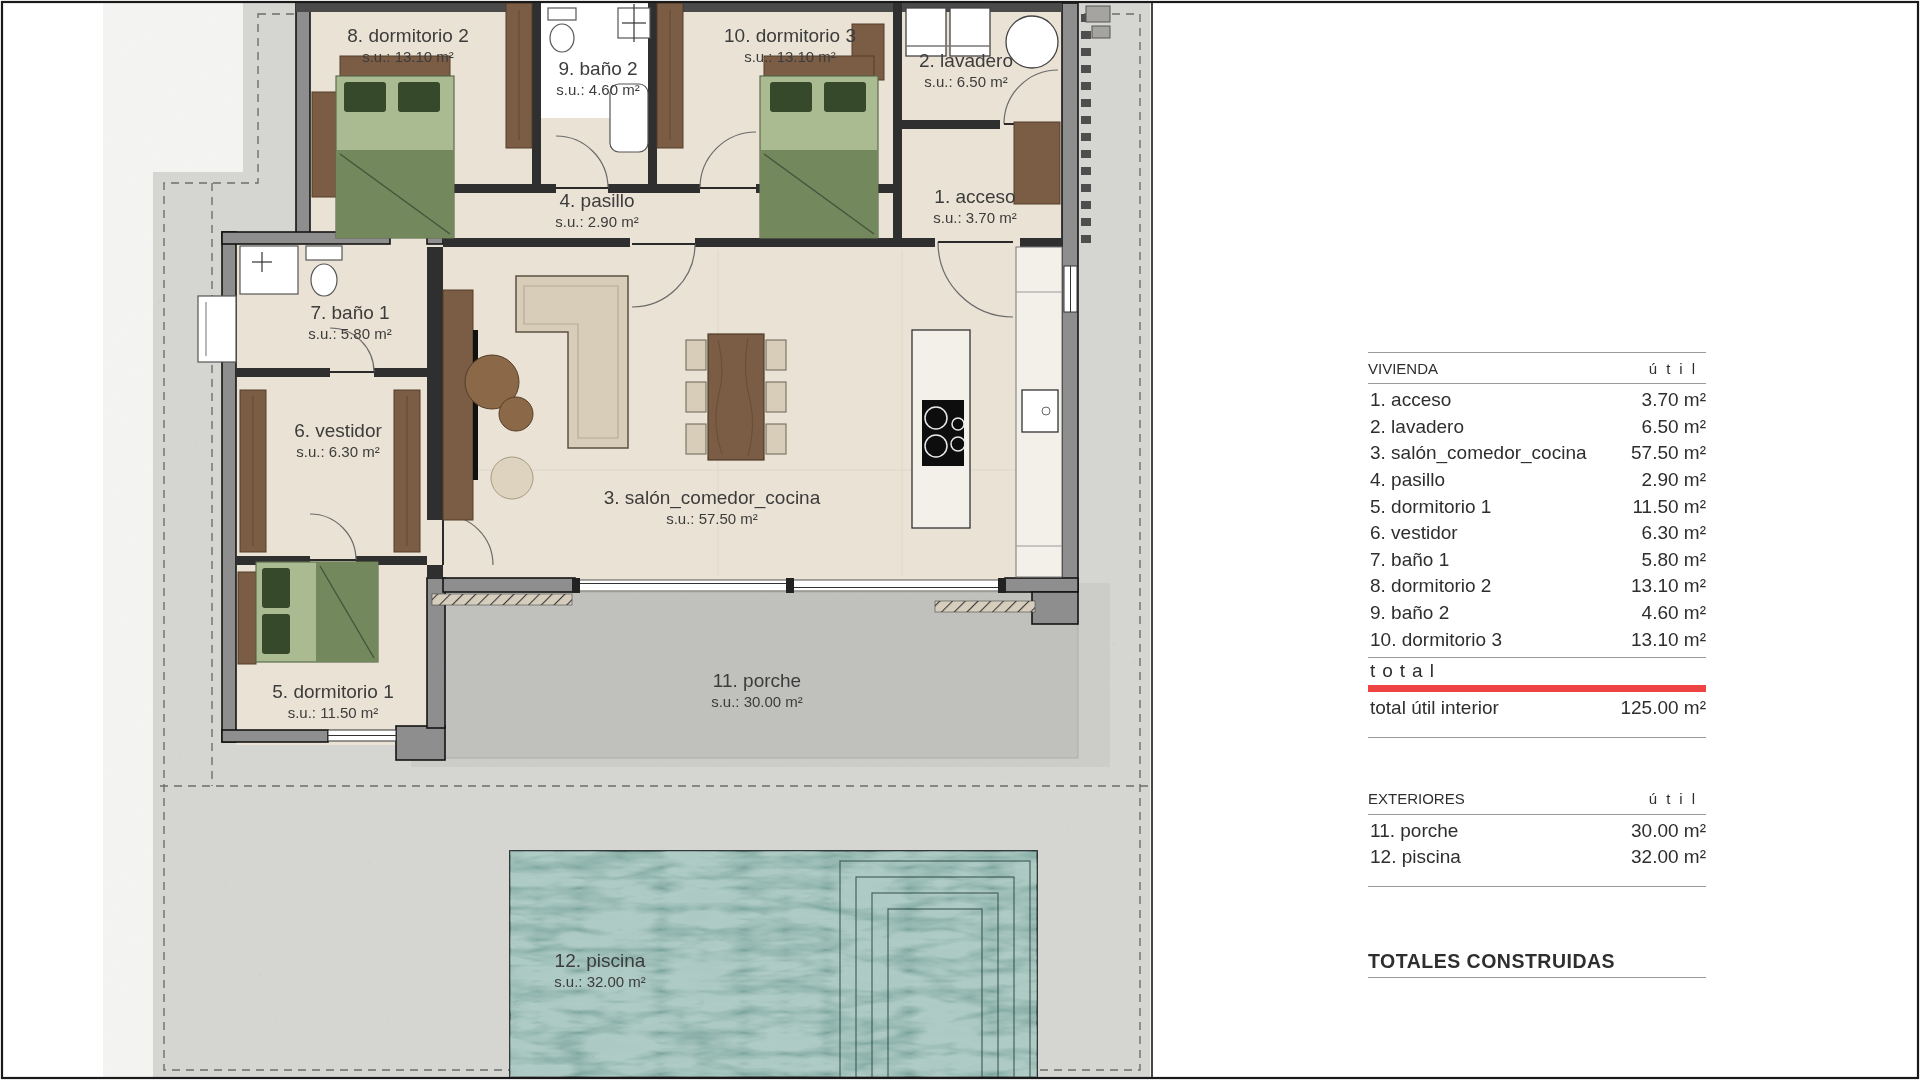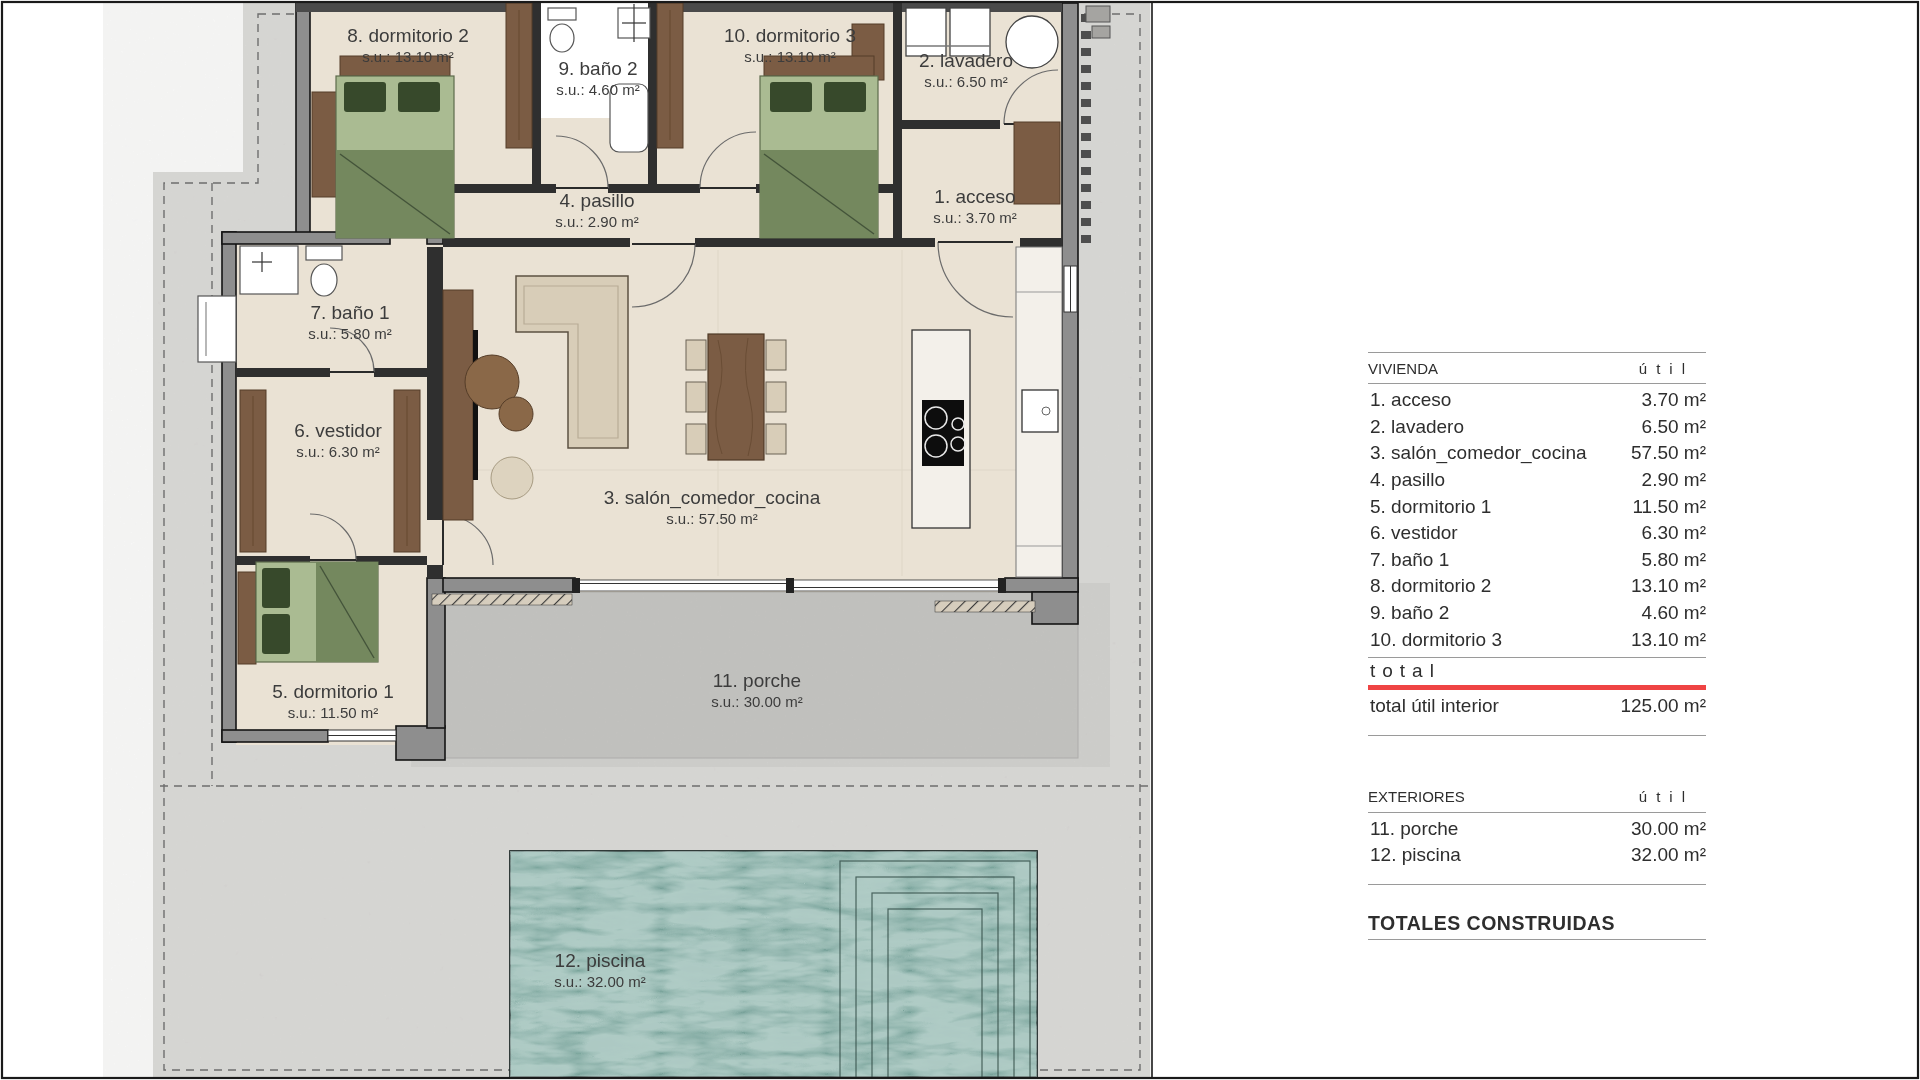--- a/index.html
+++ b/index.html
@@ -13,29 +13,29 @@
   .rlabel .su{font-size:15px;text-align:center;}
 
   
   .panel{position:absolute;left:1368px;top:352px;width:338px;font-size:19px;}
   .p-title{font-weight:bold;font-size:19px;letter-spacing:5px;word-spacing:10px;
            padding-bottom:9px;border-bottom:1.5px solid #9a9a9a;margin-bottom:17px;}
   .hrow{display:flex;justify-content:space-between;align-items:center;height:30px;
         border-top:1.5px solid #9a9a9a;border-bottom:1.5px solid #9a9a9a;}
   .hrow.nb-top{border-top:none;gap:44px;}
   .hdr{font-weight:normal;font-size:15px;}
-  .u-sp{letter-spacing:9px;margin-right:12px;}
+  .u-sp{letter-spacing:9px;margin-right:2px;}
   .rows{padding:3px 0 4px 0;}
   .row{display:flex;justify-content:space-between;align-items:center;height:26.6px;}
   .row .lab{padding-left:2px;}
-  .trow{border-top:1px solid #9a9a9a;border-bottom:5px solid #ef4444;
+  .trow{border-top:1px solid #9a9a9a;border-bottom:7px solid #ef4444;
         height:27px;display:flex;align-items:center;letter-spacing:7px;padding-left:2px;}
   .rows.bordered{border-bottom:1.5px solid #9a9a9a;padding-bottom:15px;}
   .sec-ext{margin-top:46px;}
-  .sec-tot{margin-top:24px;}
+  .sec-tot{margin-top:60px;}
   .tot-hdr{font-weight:bold;font-size:19.5px;letter-spacing:.5px;height:30px;display:flex;
            align-items:center;border-bottom:1.5px solid #9a9a9a;}
 </style>
 </head>
 <body>
 
 <div class="page">
 
 <svg class="plan-svg" viewBox="0 0 1920 1080">
   <defs>

